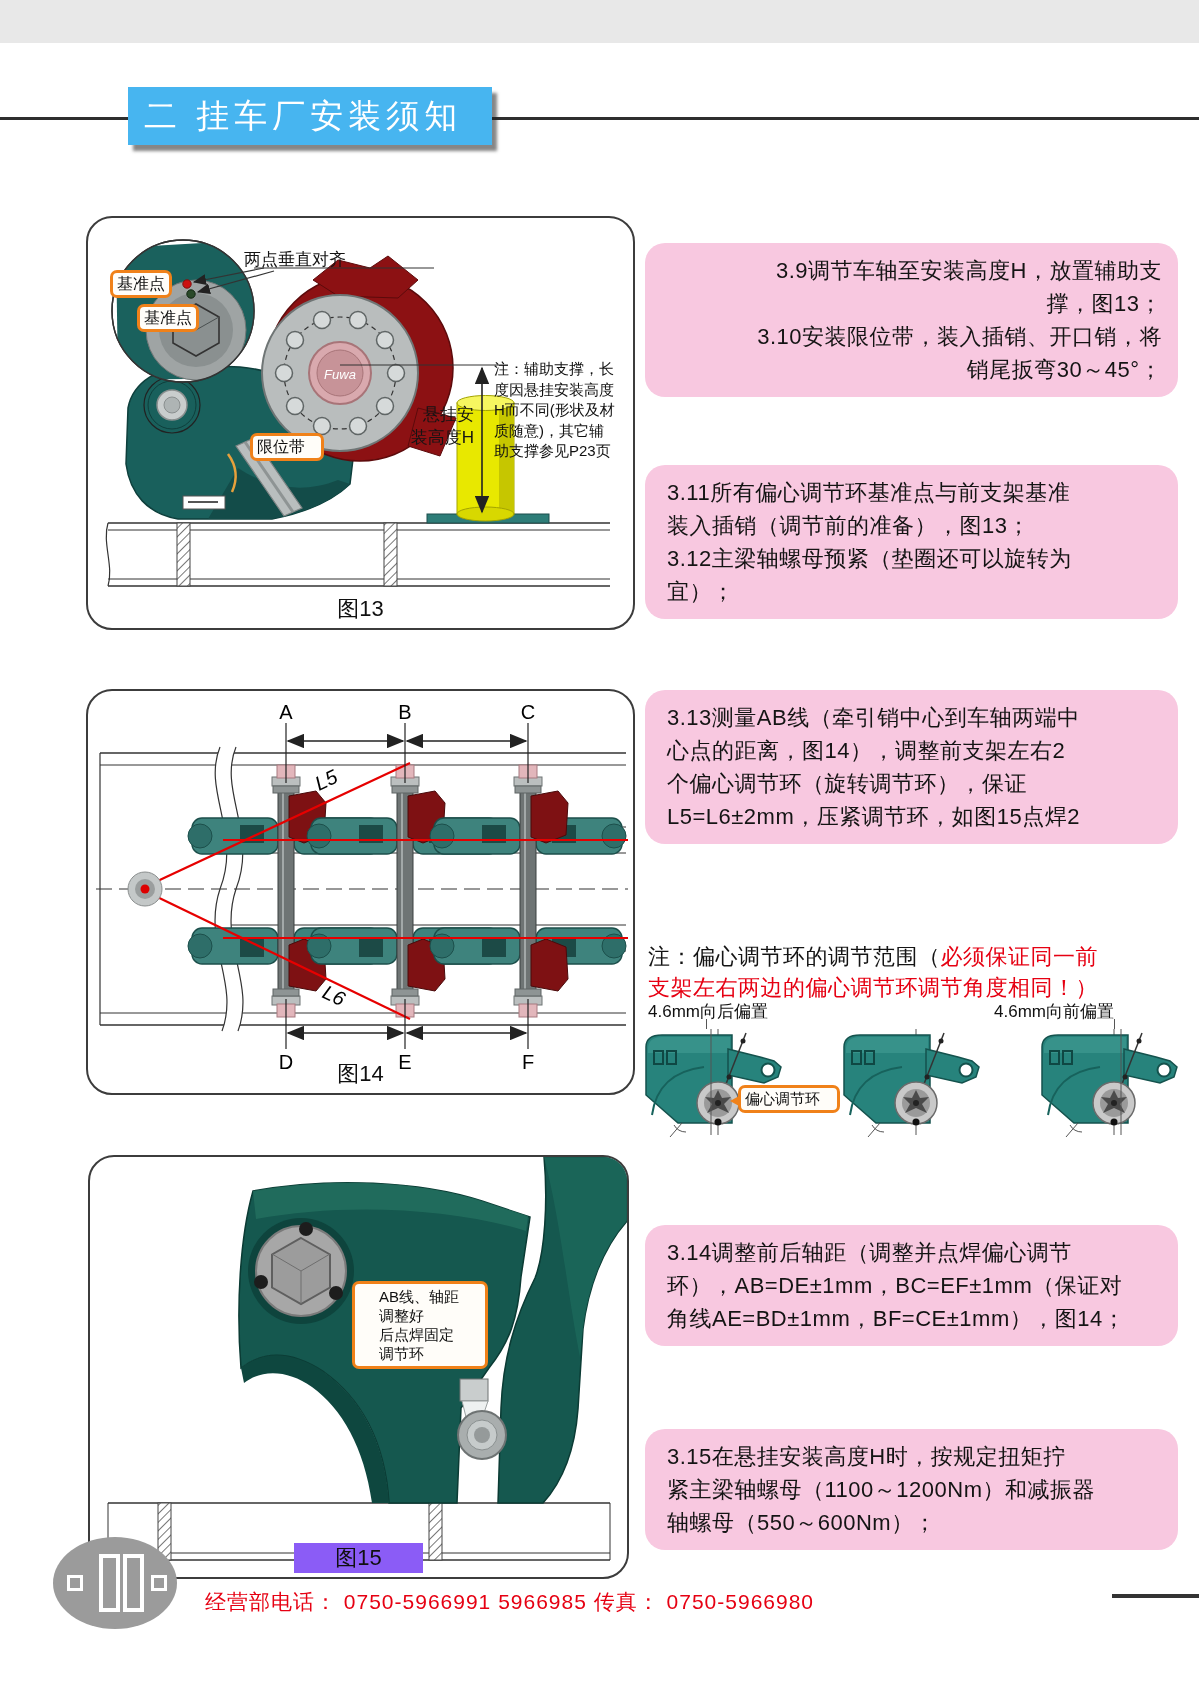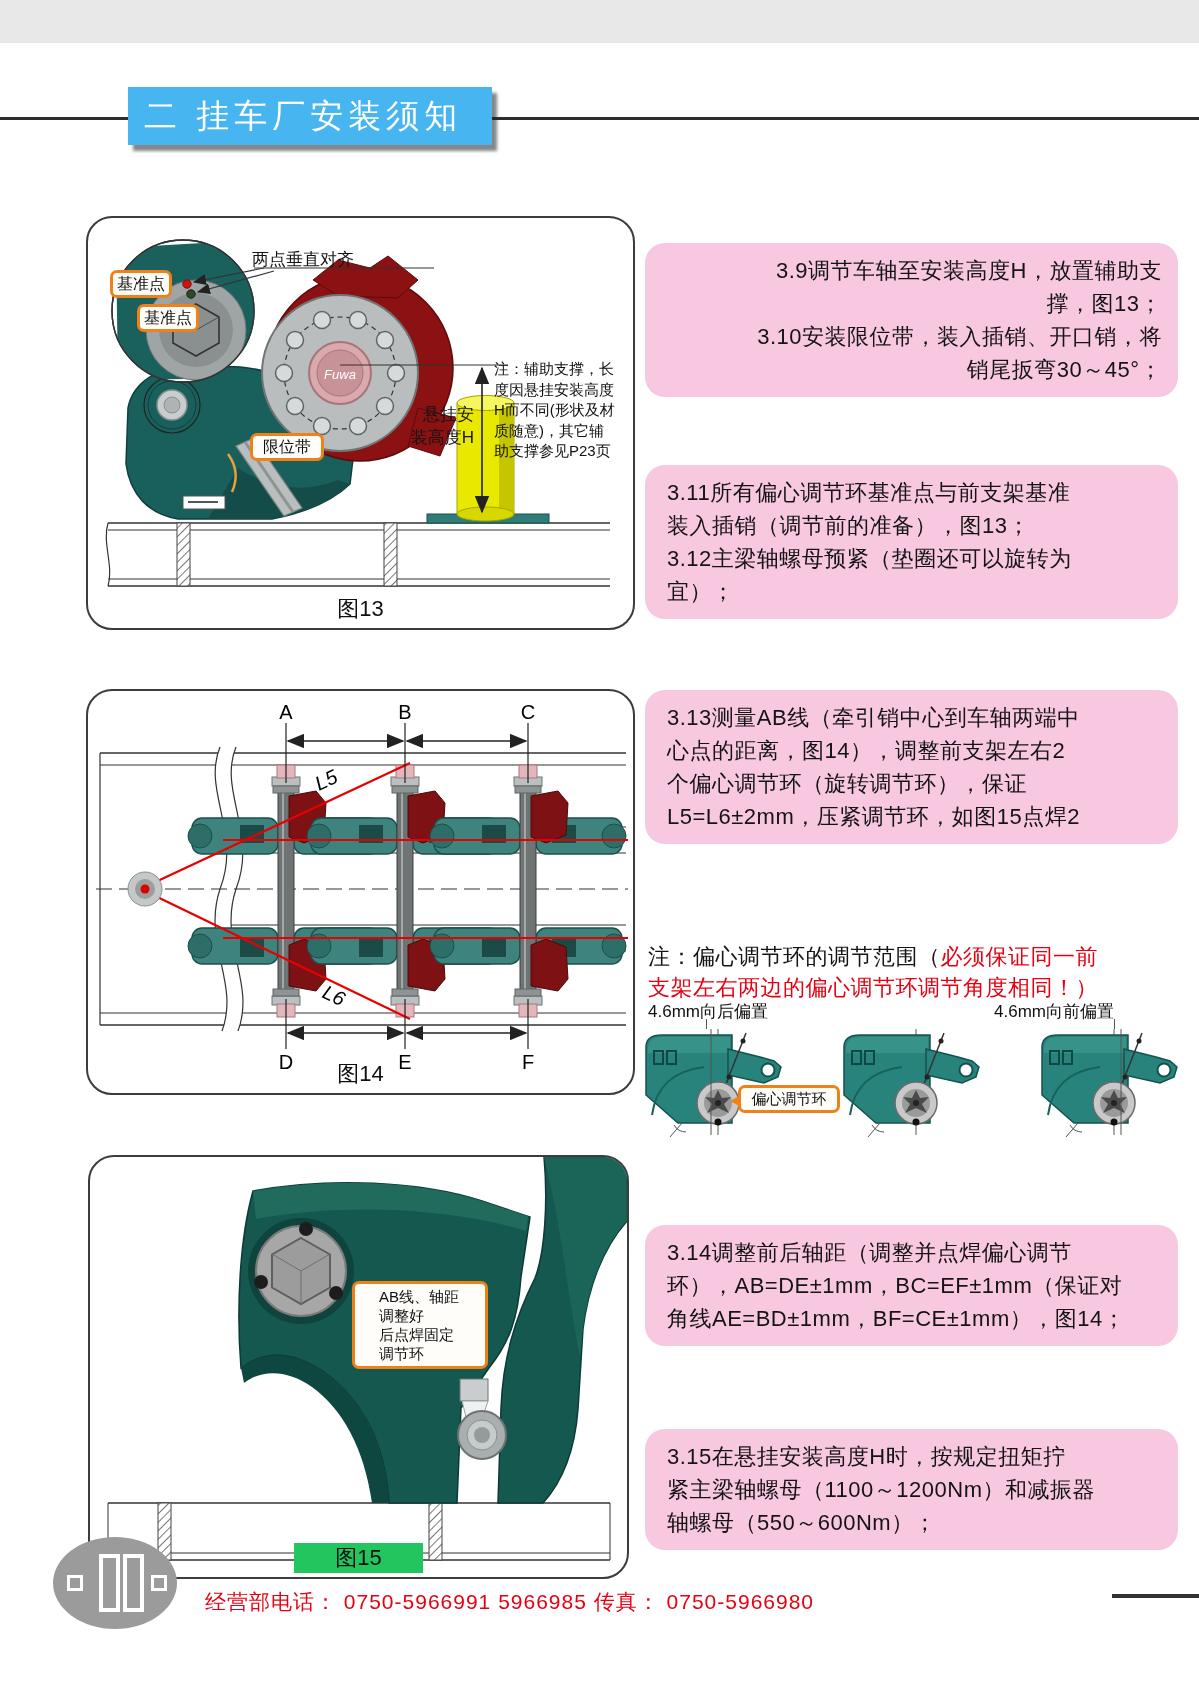--- a/index.html
+++ b/index.html
@@ -13,21 +13,21 @@
         color:#fff;font-size:33px;line-height:58px;padding-left:16px;letter-spacing:5px;box-sizing:border-box;}
   
   .frame{border:2px solid #3c3c3c;border-radius:26px;background:#fff;overflow:hidden;}
   .caption{position:absolute;left:0;right:0;bottom:4px;text-align:center;font-size:22px;color:#101010;}
   
   .pinkbox{left:645px;width:533px;background:#f8c8e0;border-radius:20px;
            padding:11px 16px 11px 22px;box-sizing:border-box;
            font-size:22px;line-height:33px;letter-spacing:.5px;color:#141414;}
   
   .olabel{background:#fffdf9;border:3px solid #f08119;border-radius:7px;
-          font-size:16px;line-height:20px;color:#101010;text-align:center;
+          font-size:16px;line-height:20px;color:#101010;
           padding:1px 4px;box-sizing:border-box;z-index:4;}
   .small-note{font-size:15px;line-height:20.5px;color:#101010;white-space:nowrap;}
   #note-line1,#note-line2{font-size:22px;line-height:31px;letter-spacing:.5px;}
   .red{color:#e60012;}
   .thumb-label{font-size:17px;color:#101010;white-space:nowrap;}
   .leader{width:1px;background:#555;}
   #ring-label{left:738px;top:1042px;width:102px;font-size:15px;line-height:20px;}
   #ring-label:before{content:"";position:absolute;left:-11px;top:7px;width:0;height:0;
      border-top:6px solid transparent;border-bottom:6px solid transparent;border-right:11px solid #f08119;}
   
@@ -140,21 +140,21 @@
       </g>
 
       <g>
         <line x1="252" y1="147" x2="420" y2="147" stroke="#333" stroke-width="1"></line>
         <line x1="394" y1="150" x2="394" y2="294" stroke="#222" stroke-width="1.6" marker-start="url(#arr)" marker-end="url(#arr)"></line>
       </g>
     </svg>
 
     <div class="abs olabel" style="left:22px;top:52px;width:62px;">基准点</div>
     <div class="abs olabel" style="left:49px;top:86px;width:62px;">基准点</div>
-    <div class="abs" style="left:164px;top:30px;font-size:17px;">两点垂直对齐</div>
+    <div class="abs" style="left:156px;top:30px;font-size:17px;">两点垂直对齐</div>
     <div class="abs olabel" style="left:162px;top:215px;width:74px;">限位带</div>
     <div class="abs" style="left:300px;top:185px;width:86px;text-align:right;font-size:17px;line-height:23px;">
       <div>悬挂安</div>
       <div>装高度H</div>
     </div>
     <div class="abs small-note" style="left:406px;top:141px;">
       <div>注：辅助支撑，长</div>
       <div>度因悬挂安装高度</div>
       <div>H而不同(形状及材</div>
       <div>质随意)，其它辅</div>
@@ -290,21 +290,21 @@
         <line x1="211" y1="147" x2="211" y2="114" stroke="#6e6e6e"></line>
         <circle cx="216" cy="72" r="7" fill="#1d1d1d"></circle>
         <circle cx="171" cy="125" r="7" fill="#1d1d1d"></circle>
         <circle cx="246" cy="136" r="7" fill="#1d1d1d"></circle>
       </g>
     </svg>
     <div class="abs olabel" style="left:262px;top:124px;width:136px;text-align:left;font-size:15px;line-height:19px;padding:3px 24px;">
       <div>AB线、轴距调整好</div>
       <div>后点焊固定调节环</div>
     </div>
-    <div class="caption" style="background:#22c55e;left:38%;right:38%;">图15</div>
+    <div class="caption" style="background:#8b5cf6;left:38%;right:38%;">图15</div>
   </div>
 
   <div class="abs pinkbox" style="top:200px;text-align:right;">
     <div>3.9调节车轴至安装高度H，放置辅助支</div>
     <div>撑，图13；</div>
     <div>3.10安装限位带，装入插销、开口销，将</div>
     <div>销尾扳弯30～45°；</div>
   </div>
 
   <div class="abs pinkbox" style="top:422px;">

